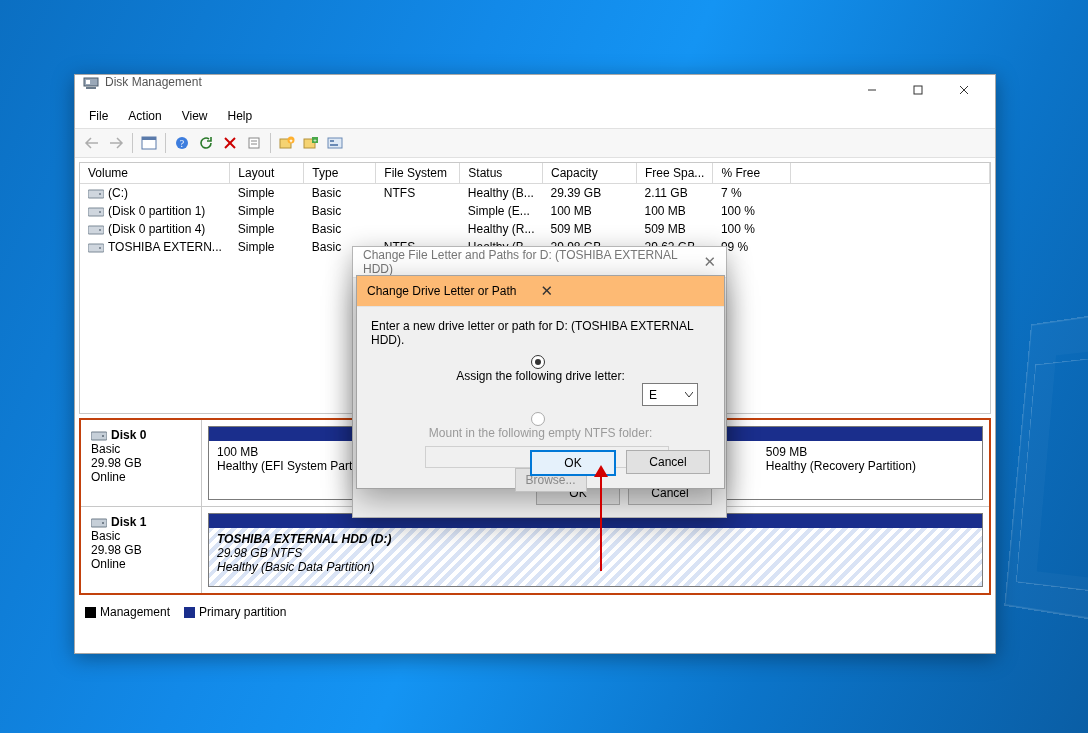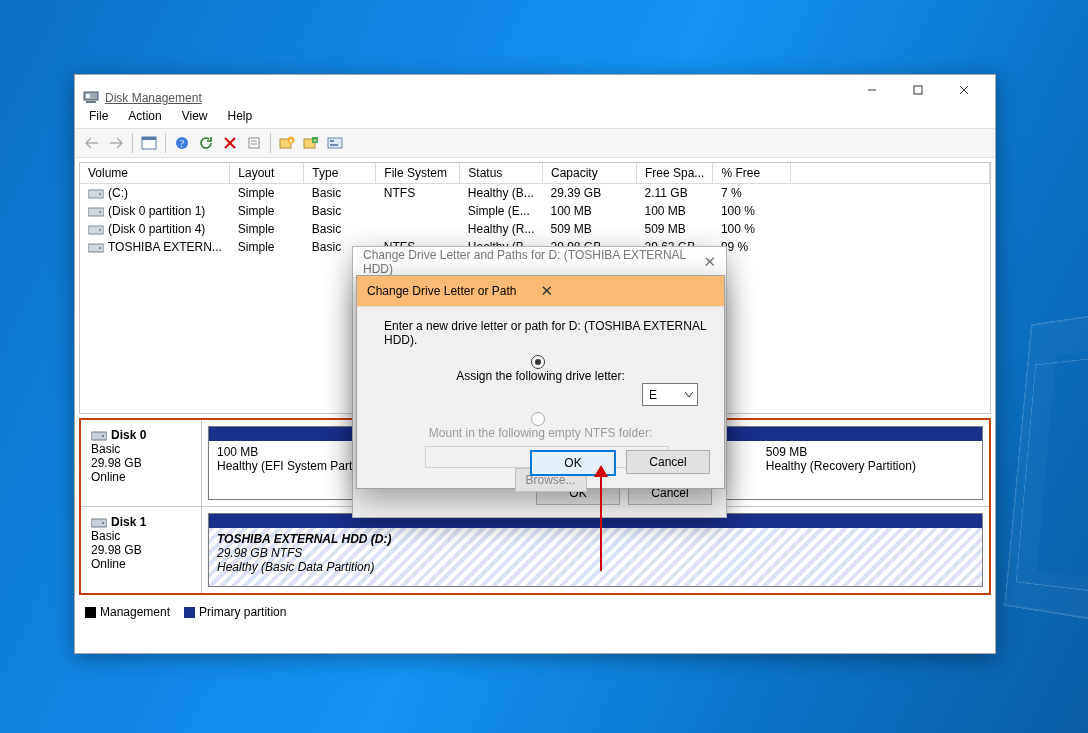--- a/index.html
+++ b/index.html
@@ -46,25 +46,24 @@
   .window {
     position:absolute;
     top:74px; left:74px;
     width:920px; height:578px;
     background:#fff;
     border:1px solid #a7a7a7;
     box-shadow:0 4px 20px rgba(0,0,0,0.35);
   }
   .titlebar {
     height:30px;
-    display:flex; align-items:flex-end;
+    display:flex; align-items:flex-start;
     padding:0 8px 0 8px;
     color:#555;
     font-size:12px;
-    text-decoration:underline;
   }
   .titlebar .app-icon{width:16px;height:16px;margin-right:6px;}
   .win-ctrls{margin-left:auto;display:flex;}
   .win-ctrls .btn{width:46px;height:30px;display:flex;align-items:center;justify-content:center;color:#555;}
   .menubar{height:22px;display:flex;align-items:center;padding:0 6px;gap:4px;border-bottom:1px solid transparent;}
   .menubar .mi{padding:2px 8px;}
   .toolbar{
     height:28px;border-top:1px solid #e1e1e1;border-bottom:1px solid #e1e1e1;
     background:#f7f7f7;display:flex;align-items:center;padding:0 6px;gap:2px;
   }
@@ -433,36 +432,36 @@
   </div>
 
   <div class="legend">
     <span><span class="lg-sw" style="background:#000;"></span><span>Management</span></span>
     <span><span class="lg-sw" style="background:#1a2e8c;"></span><span>Primary partition</span></span>
   </div>
 </div>
 
 <div class="dlg-outer">
   <div class="dlg-title">
-    <span>Change Drive Letter and Paths for D: (TOSHIBA EXTERNAL HDD)</span>
+    <span>Change File Letter and Paths for D: (TOSHIBA EXTERNAL HDD)</span>
     <span class="close-x">✕</span>
   </div>
   <div class="dlg-btnrow">
     <div class="dlg-btn">OK</div>
     <div class="dlg-btn">Cancel</div>
   </div>
 </div>
 
 <div class="dlg-inner">
   <div class="dlg-title">
     <span>Change Drive Letter or Path</span>
     <span class="close-x">✕</span>
   </div>
   <div class="body">
-    <div style="margin-bottom:8px;margin-left:13px;">Enter a new drive letter or path for D: (TOSHIBA EXTERNAL HDD).</div>
+    <div style="margin-bottom:8px;">Enter a new drive letter or path for D: (TOSHIBA EXTERNAL HDD).</div>
 
     <div class="opt-row">
       <span class="radio selected"></span>
       <span class="opt-label">Assign the following drive letter:</span>
       <span class="dl-select">
         <span>E</span>
         <span>
             <svg width="8" height="6">
               <path d="M0 0 L4 5 L8 0" fill="none" stroke="#333"></path>
             </svg>

